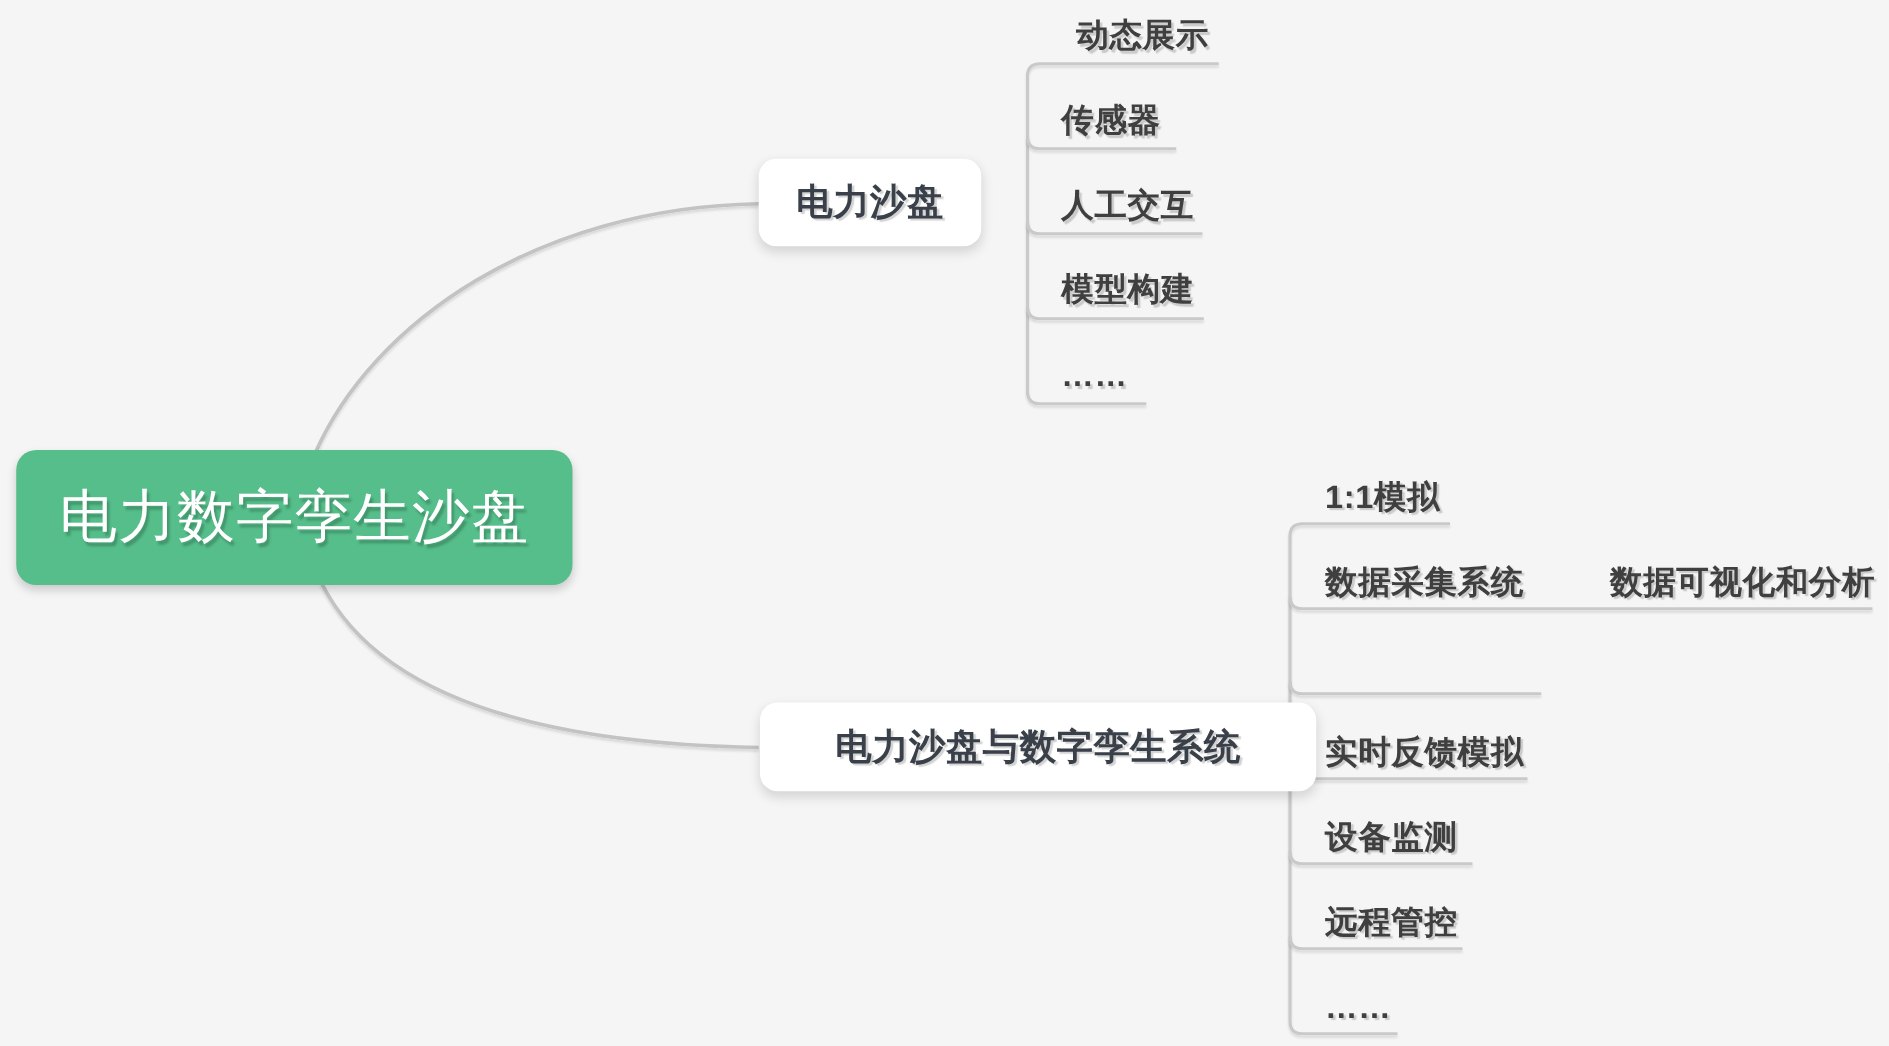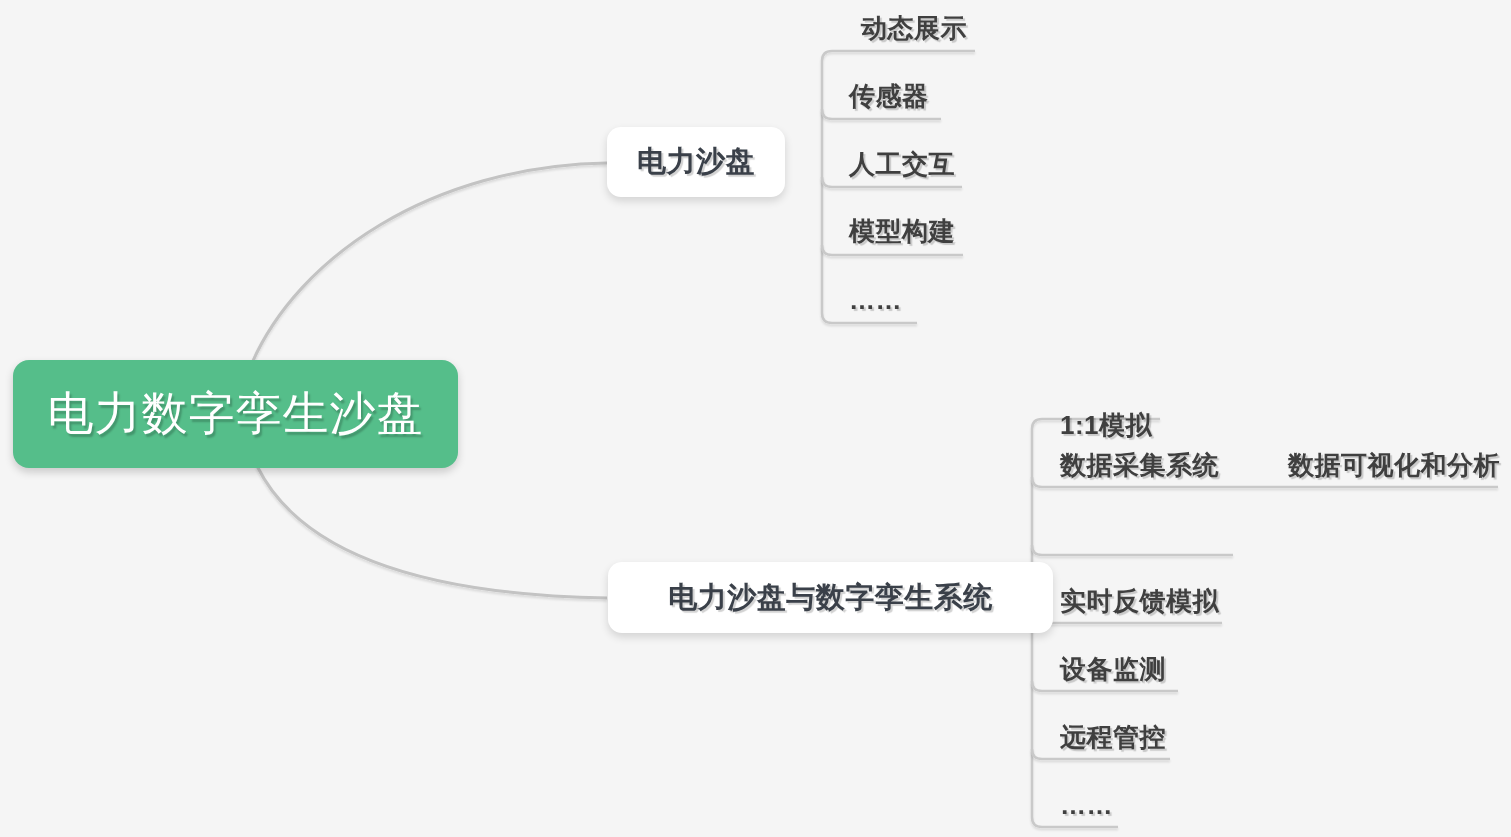--- a/index.html
+++ b/index.html
@@ -119,21 +119,21 @@
   <div class="topic branch b1">电力沙盘</div>
 
   <div class="topic branch b2">电力沙盘与数字孪生系统</div>
 
   <div class="subtopic" style="left:849px; top:9px;margin-left:12px;">动态展示</div>
   <div class="subtopic" style="left:849px; top:77px;">传感器</div>
   <div class="subtopic" style="left:849px; top:145px;">人工交互</div>
   <div class="subtopic" style="left:849px; top:212px;text-align:right;">模型构建</div>
   <div class="subtopic" style="left:849px; top:281px;">……</div>
 
-  <div class="subtopic" style="left:1060px; top:378px;margin-top:28px;">1:1模拟</div>
+  <div class="subtopic" style="left:1060px; top:378px;">1:1模拟</div>
   <div class="subtopic" style="left:1060px; top:446px;">数据采集系统</div>
   <div class="subtopic" style="left:1288px; top:446px;">数据可视化和分析</div>
   <div class="subtopic" style="left:1060px; top:582px;">实时反馈模拟</div>
   <div class="subtopic" style="left:1060px; top:650px;">设备监测</div>
   <div class="subtopic" style="left:1060px; top:718px;">远程管控</div>
   <div class="subtopic" style="left:1060px; top:786px;">……</div>
 
 </div>
 
 </body></html>

